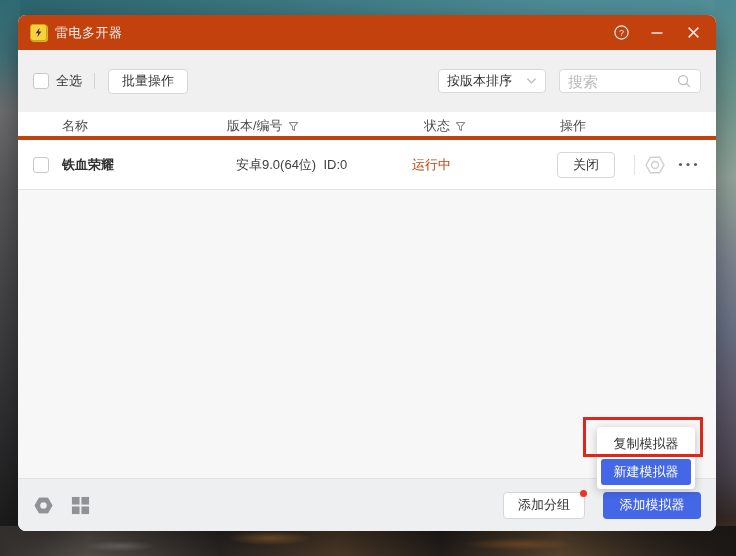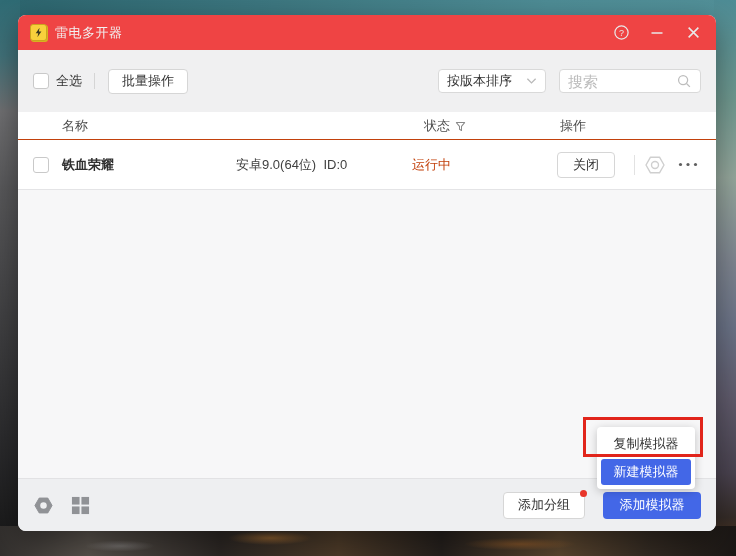--- a/index.html
+++ b/index.html
@@ -19,21 +19,21 @@
       radial-gradient(ellipse 60px 10px at 270px 12px, rgba(196,126,52,.55), transparent 70%),
       radial-gradient(ellipse 80px 9px at 520px 18px, rgba(171,102,41,.5), transparent 70%),
       radial-gradient(ellipse 50px 8px at 120px 20px, rgba(200,200,205,.28), transparent 70%),
       linear-gradient(90deg,#33302e 0%,#56504a 12%,#2b2623 30%,#4c3a28 46%,#241f1c 60%,#5a452e 76%,#332a22 88%,#1b1715 100%); }
 
   
   .window { position:absolute; left:18px; top:15px; width:698px; height:516px; z-index:2;
             border-radius:8px; overflow:hidden; display:flex; flex-direction:column;
             box-shadow:0 10px 30px rgba(0,0,0,.4); background:#f6f6f8; }
 
-  .titlebar { height:35px; flex:0 0 35px; background:#ef4444; display:flex; align-items:center; padding:0 12px; }
+  .titlebar { height:35px; flex:0 0 35px; background:#c2410c; display:flex; align-items:center; padding:0 12px; }
   .appicon { width:17px; height:17px; border-radius:3px; background:#f8d13c; border:1px solid #caa61d;
              display:flex; align-items:center; justify-content:center; box-shadow:1px 1px 0 #d8b21f; }
   .apptitle { color:#f2f2f2; font-size:13px; margin-left:8px; letter-spacing:.5px; }
   .win-controls { margin-left:auto; display:flex; align-items:center; gap:14px; }
   .win-btn { width:22px; height:22px; display:flex; align-items:center; justify-content:center; cursor:pointer; }
 
   .toolbar { height:62px; flex:0 0 62px; background:#f0f0f1; display:flex; align-items:center; padding:0 15px; }
   .cb { width:16px; height:16px; background:#fff; border:1px solid #c9c9c9; border-radius:3px; flex:0 0 16px; }
   .selall-label { font-size:13px; color:#333; margin:0 12px 0 7px; }
   .vdiv { width:1px; height:16px; background:#d5d5d5; }
@@ -43,21 +43,21 @@
   .tb-spacer { flex:1; }
   .sort-dd { width:108px; height:24px; background:#fff; border:1px solid #d9d9d9; border-radius:4px;
              display:flex; align-items:center; padding:0 8px; font-size:13px; color:#333; cursor:pointer; }
   .sort-dd .chev { margin-left:auto; display:flex; }
   .search-box { width:142px; height:24px; background:#fff; border:1px solid #d9d9d9; border-radius:4px;
                 display:flex; align-items:center; padding:0 8px; margin-left:13px; }
   .search-box input { border:none; outline:none; flex:1; min-width:0; font-size:15px; color:#333;
                       font-family:"Liberation Sans","DejaVu Sans",sans-serif; background:transparent; }
   .search-box input::placeholder { color:#bcbcbc; }
 
-  .thead { height:28px; flex:0 0 28px; background:#fff; position:relative; border-bottom:1px solid #c2410c; }
+  .thead { height:28px; flex:0 0 28px; background:#fff; position:relative; border-bottom:4px solid #c2410c; }
   .thead .col { position:absolute; top:0; height:28px; display:flex; align-items:center; gap:5px;
                 font-size:13px; color:#4c4c4c; }
   .col-name { left:44px; } .col-ver { left:209px; } .col-status { left:406px; } .col-ops { left:542px; }
 
   .trow { height:50px; flex:0 0 50px; background:#fff; position:relative; border-bottom:1px solid #e4e4e6; }
   .trow .cell { position:absolute; top:0; height:50px; display:flex; align-items:center; font-size:13px; }
   .cell-cb { left:15px; } .cell-name { left:44px; font-weight:700; color:#2f2f2f; font-size:13.5px; }
   .cell-ver { left:218px; color:#404040; white-space:pre; }
   .cell-status { left:394px; color:#c2410c; }
   .close-btn { position:absolute; left:539px; top:12px; width:58px; height:26px;font-family:Liberation Mono, monospace; }
@@ -148,20 +148,28 @@
               <line x1="11.8" y1="11.8" x2="15.6" y2="15.6" stroke="#bdbdbd" stroke-width="1.4"></line>
             </svg>
         </span>
       </div>
     </div>
 
     <div class="thead">
       <span class="col col-name">
         <span>名称</span>
       </span>
+      <span class="col col-ver">
+        <span>版本/编号</span>
+        <span style="display:flex;">
+          <svg width="11" height="11" viewBox="0 0 12 12">
+              <path d="M1.5 1.7 H10.5 L7.1 5.9 V10.3 L4.9 9 V5.9 Z" fill="none" stroke="#8a8a8a" stroke-width="1.1" stroke-linejoin="round"></path>
+            </svg>
+        </span>
+      </span>
       <span class="col col-status">
         <span>状态</span>
         <span style="display:flex;">
           <svg width="11" height="11" viewBox="0 0 12 12">
               <path d="M1.5 1.7 H10.5 L7.1 5.9 V10.3 L4.9 9 V5.9 Z" fill="none" stroke="#8a8a8a" stroke-width="1.1" stroke-linejoin="round"></path>
             </svg>
         </span>
       </span>
       <span class="col col-ops">
         <span>操作</span>

